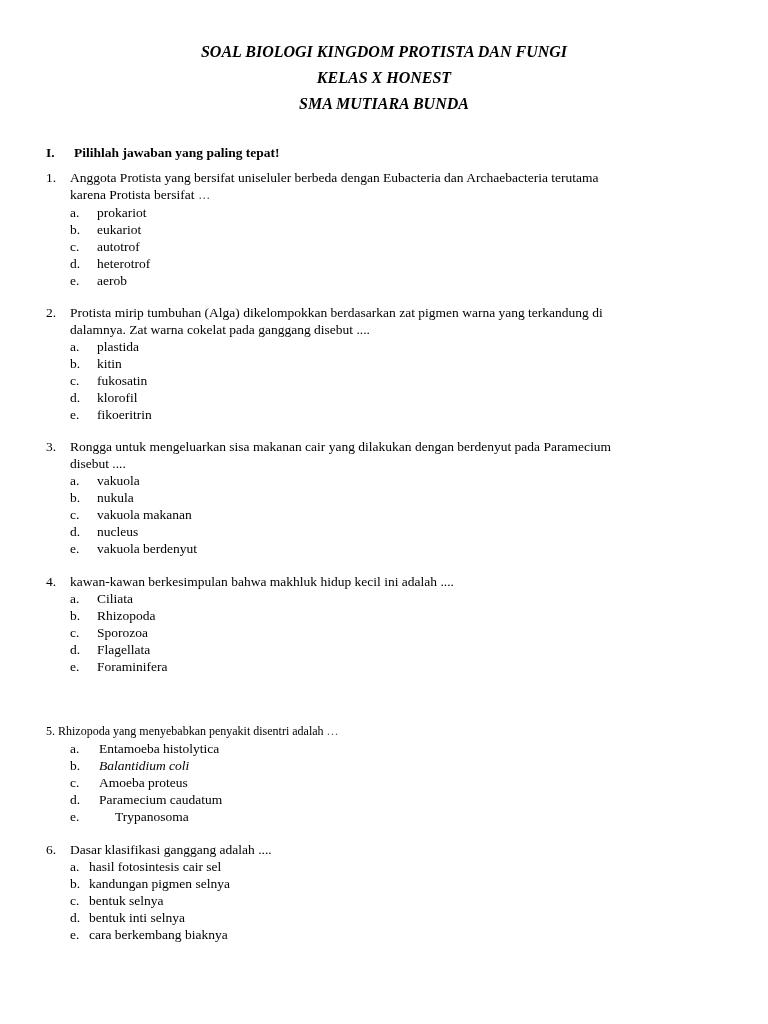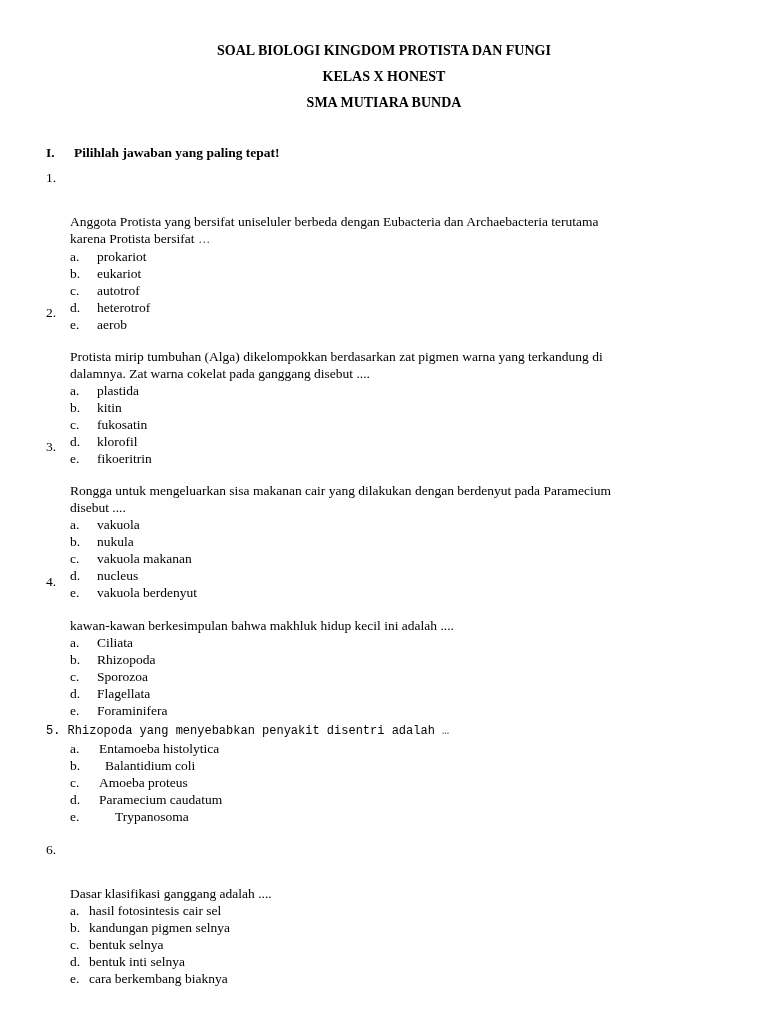--- a/index.html
+++ b/index.html
@@ -15,21 +15,22 @@
       font-family: "Liberation Serif", serif;
       color: #000000;
       font-size: 13.5px;
     }
     .header {
       position: absolute;
       left: 0;
       width: 768px;
       text-align: center;
       font-weight: bold;
-      font-size: 14px;
+      font-size: 16px;
+      font-style: italic;
     }
     .h1 { top: 43px; }
     .h2 { top: 69px; }
     .h3 { top: 95px; }
 
     .section-title {
       position: absolute;
       top: 145px;
       left: 46px;
       font-weight: bold;
@@ -49,21 +50,20 @@
     }
     .q-line {
       display: flex;
     }
     .q-num {
       width: 24px;
       flex: 0 0 24px;
     }
     .q-text {
       flex: 1;
-      margin-top: 44px;
     }
     .q-text .sans {
       font-family: "DejaVu Sans", sans-serif;
       font-size: 12px;
     }
     .q-text .dots-gray {
       color: #555;
     }
     .options {
       margin-left: 24px;
@@ -73,21 +73,21 @@
       height: 17px;
       line-height: 17px;
     }
     .opt-letter {
       width: 27px;
       flex: 0 0 27px;
     }
     .opt-text {}
 
     .q5-head {
-      font-family: Liberation Mono, monospace;
+      font-family: Liberation Serif, serif;
       font-size: 12px;
       line-height: 17px;
     }
     .q5-head .dots-gray { color: #555; }
   </style>
 </head>
 <body>
 
 <div class="header h1">SOAL BIOLOGI KINGDOM PROTISTA DAN  FUNGI</div>
 <div class="header h2">KELAS X HONEST</div>
@@ -229,21 +229,21 @@
     <span>5.</span>
     <span>Rhizopoda yang menyebabkan penyakit disentri adalah</span><span class="dots-gray"> …</span>
   </div>
   <div class="options" style="margin-left:24px;">
     <div class="option">
         <span class="opt-letter" style="width:27px;flex-basis:27px;">a.</span>
         <span class="opt-text" style="margin-left:2px;">Entamoeba histolytica</span>
       </div>
     <div class="option">
         <span class="opt-letter" style="width:27px;flex-basis:27px;">b.</span>
-        <span class="opt-text" style="margin-left:8px;">Balantidium coli</span>
+        <span class="opt-text" style="margin-left:2px;font-style:italic;">Balantidium coli</span>
       </div>
     <div class="option">
         <span class="opt-letter" style="width:27px;flex-basis:27px;">c.</span>
         <span class="opt-text" style="margin-left:2px;">Amoeba proteus</span>
       </div>
     <div class="option">
         <span class="opt-letter" style="width:27px;flex-basis:27px;">d.</span>
         <span class="opt-text" style="margin-left:2px;">Paramecium caudatum</span>
       </div>
     <div class="option">

